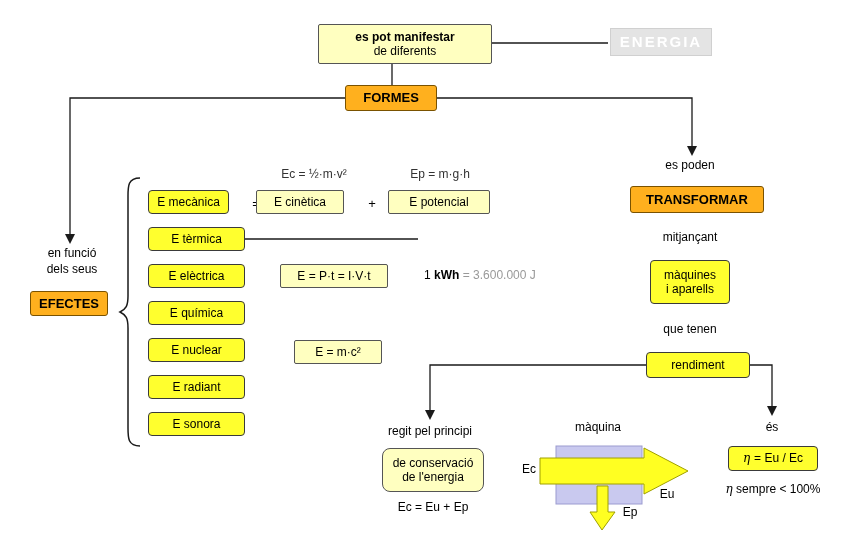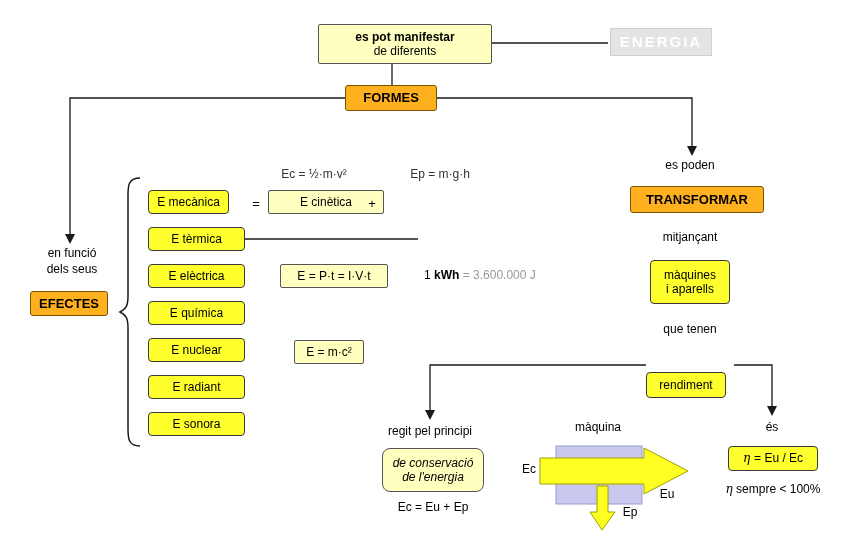--- a/index.html
+++ b/index.html
@@ -18,21 +18,21 @@
   .orange { background:#ffb01e; border:1px solid #7a5200; border-radius:3px;
             font-weight:bold; font-size:13px; }
   .graybox{ background:#e4e4e4; border:1px solid #d0d0d0; color:#ffffff;
             font-weight:bold; font-size:15px; letter-spacing:2px; }
   .txt { position:absolute; font-size:12px; line-height:1.3; text-align:center; }
   .left-al { text-align:left; }
   .b { font-weight:bold; }
   .muted { color:#999; }
   .gray2 { color:#333; }
   .eta { font-family:"DejaVu Serif", serif; font-style:italic; }
-  .r8 { border-radius:8px;font-style:italic; }
+  .r8 { border-radius:8px; }
 </style>
 </head>
 <body>
 
 <div class="canvas">
 
   <svg class="layer" width="848" height="537" viewBox="0 0 848 537">
 
     <path class="ln" d="M608,43 L478,43"></path>
     <polygon class="ah" points="468,43 479,38 479,48"></polygon>
@@ -81,48 +81,49 @@
   <div class="box yellow" style="left:148px;top:264px;width:97px;height:24px">E elèctrica</div>
   <div class="box yellow" style="left:148px;top:301px;width:97px;height:24px">E química</div>
   <div class="box yellow" style="left:148px;top:338px;width:97px;height:24px">E nuclear</div>
   <div class="box yellow" style="left:148px;top:375px;width:97px;height:24px">E radiant</div>
   <div class="box yellow" style="left:148px;top:412px;width:97px;height:24px">E sonora</div>
 
   <div class="txt gray2" style="left:264px;top:167px;width:100px">Ec = ½·m·v²</div>
   <div class="txt gray2" style="left:390px;top:167px;width:100px">Ep = m·g·h</div>
 
   <div class="txt" style="left:248px;top:196px;width:16px;font-size:13px">=</div>
-  <div class="box pale" style="left:268px;top:190px;width:116px;height:24px">E cinètica</div>
+  <div class="box pale" style="left:256px;top:190px;width:88px;height:24px">E cinètica</div>
   <div class="txt" style="left:364px;top:196px;width:16px;font-size:13px">+</div>
+  <div class="box pale" style="left:388px;top:190px;width:102px;height:24px">E potencial</div>
 
 
   <div class="box pale" style="left:280px;top:264px;width:108px;height:24px">E = P·t = I·V·t</div>
 
   <div class="txt left-al" style="left:424px;top:268px;width:160px">
     <span>1</span>
     <span class="b">kWh</span>
     <span class="muted">= 3.600.000 J</span>
   </div>
 
-  <div class="box pale" style="left:294px;top:340px;width:70px;height:24px">E = m·c²</div>
+  <div class="box pale" style="left:294px;top:340px;width:88px;height:24px">E = m·c²</div>
 
   <div class="txt" style="left:655px;top:158px;width:70px">es poden</div>
 
   <div class="box orange" style="left:630px;top:186px;width:134px;height:27px">TRANSFORMAR</div>
 
   <div class="txt" style="left:652px;top:230px;width:76px">mitjançant</div>
 
   <div class="box yellow col" style="left:650px;top:260px;width:80px;height:44px">
     <span>màquines</span>
     <span>i aparells</span>
   </div>
 
   <div class="txt" style="left:654px;top:322px;width:72px">que tenen</div>
 
-  <div class="box yellow" style="left:646px;top:372px;width:80px;height:26px">rendiment</div>
+  <div class="box yellow" style="left:646px;top:352px;width:104px;height:26px">rendiment</div>
 
   <div class="txt" style="left:368px;top:424px;width:124px">regit pel principi</div>
 
   <div class="box pale col r8" style="left:382px;top:448px;width:102px;height:44px">
     <span>de conservació</span>
     <span>de l'energia</span>
   </div>
 
   <div class="txt" style="left:377px;top:500px;width:112px">Ec = Eu + Ep</div>
 

